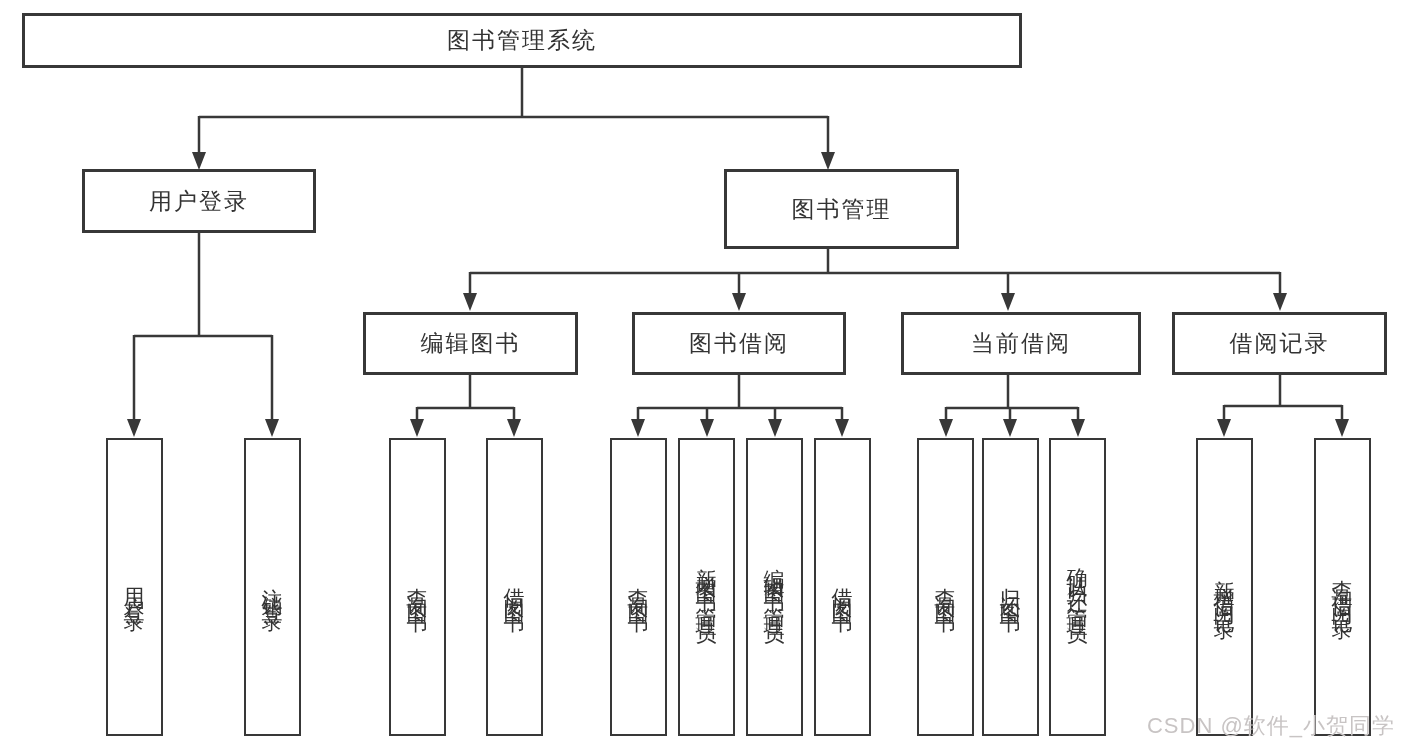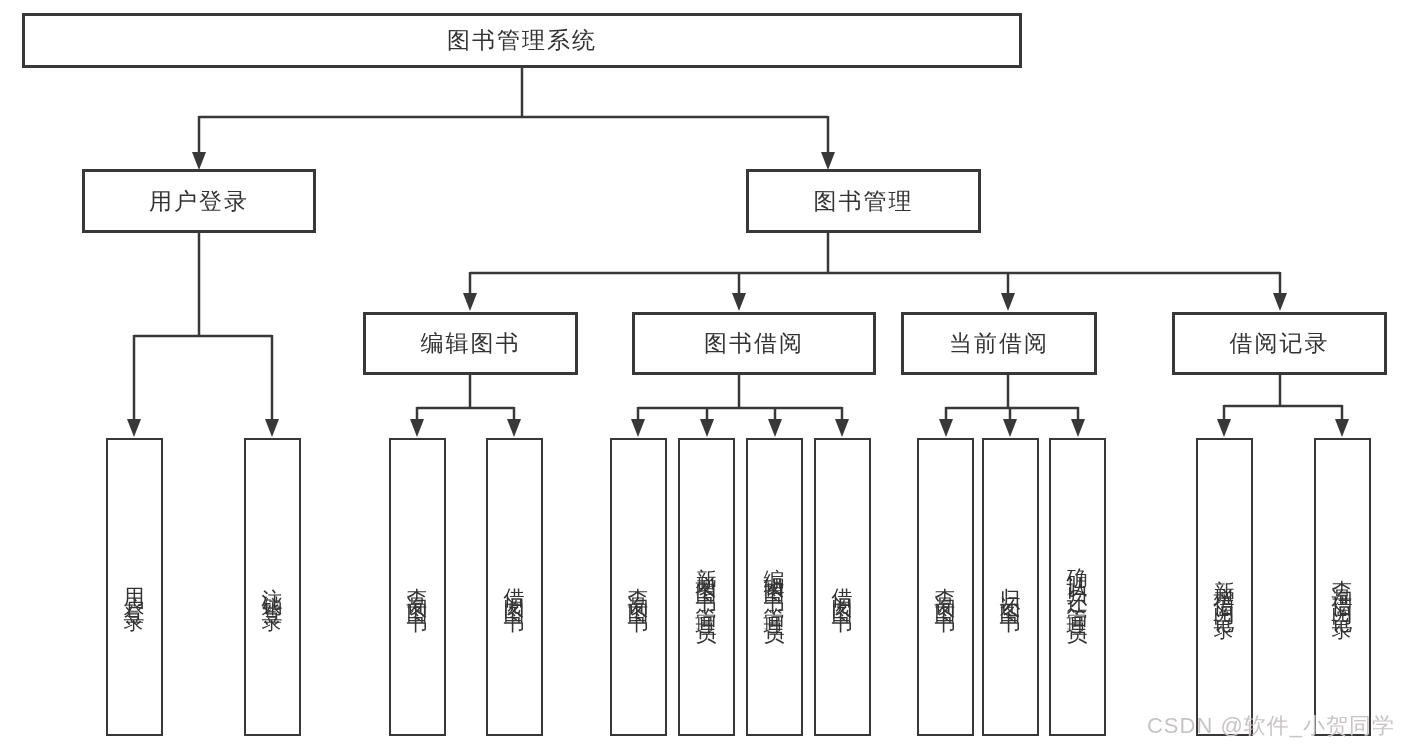--- a/index.html
+++ b/index.html
@@ -109,31 +109,31 @@
       M1335,419 L1349,419 L1342,437 Z"></path>
   </svg>
 
   <div class="node" style="left:22px;top:13px;width:1000px;height:55px">
     <span>图书管理系统</span>
   </div>
 
   <div class="node" style="left:82px;top:169px;width:234px;height:64px">
     <span>用户登录</span>
   </div>
-  <div class="node" style="left:746px;top:169px;width:235px;height:64px">
+  <div class="node" style="left:724px;top:169px;width:235px;height:80px">
     <span>图书管理</span>
   </div>
 
   <div class="node" style="left:363px;top:312px;width:215px;height:63px">
     <span>编辑图书</span>
   </div>
-  <div class="node" style="left:632px;top:312px;width:244px;height:63px">
+  <div class="node" style="left:632px;top:312px;width:214px;height:63px">
     <span>图书借阅</span>
   </div>
-  <div class="node" style="left:901px;top:312px;width:196px;height:63px">
+  <div class="node" style="left:901px;top:312px;width:240px;height:63px">
     <span>当前借阅</span>
   </div>
   <div class="node" style="left:1172px;top:312px;width:215px;height:63px">
     <span>借阅记录</span>
   </div>
 
   <div class="node leaf" style="left:106px;top:438px;width:57px;height:298px">
     <span>用户登录</span>
   </div>
   <div class="node leaf" style="left:244px;top:438px;width:57px;height:298px">

